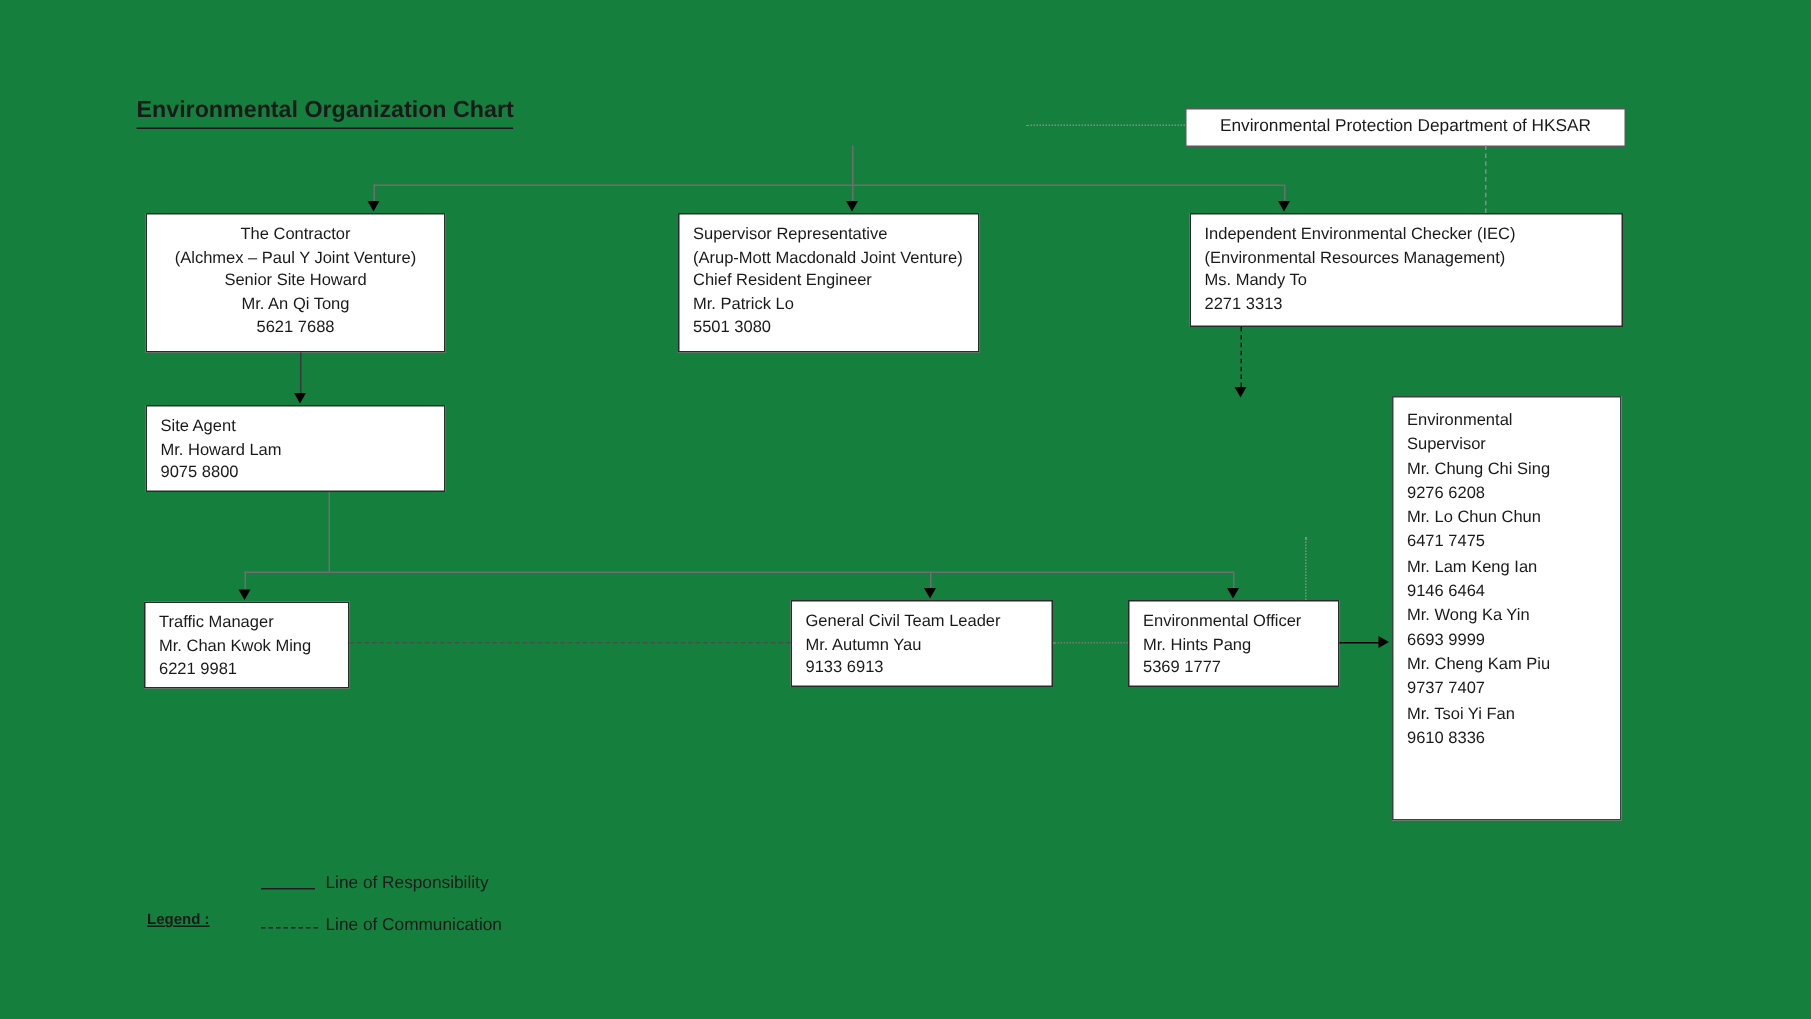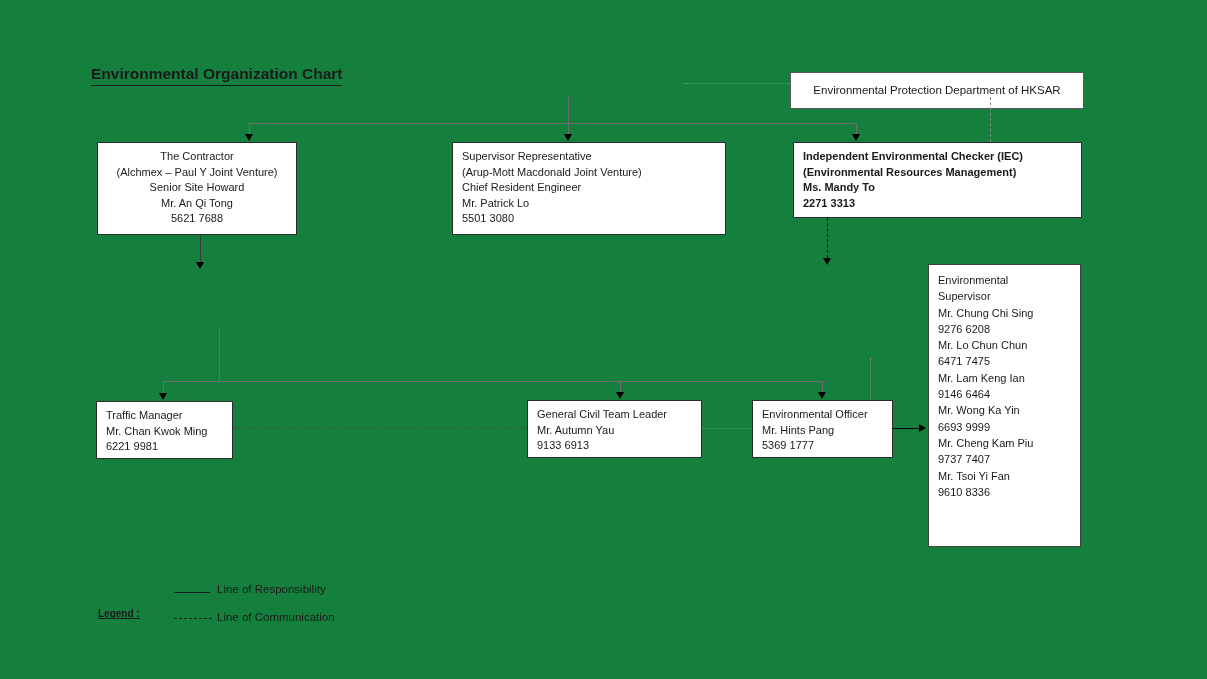--- a/index.html
+++ b/index.html
@@ -43,45 +43,50 @@
   .leg-solid{position:absolute;left:174px;top:592px;width:36px;border-top:1.6px solid #1f1f1f;}
   .leg-dash{position:absolute;left:174px;top:618px;width:38px;border-top:1.6px dashed #1f1f1f;}
 </style>
 </head>
 <body>
 
 <div class="canvas">
 
   <div class="title">Environmental Organization Chart</div>
 
-  <div class="box center b-epd" style="left:790px;top:72px;width:294px;height:37px;">
+  <div class="box center b-epd" style="left:790px;top:72px;width:294px;height:26px;">
     <span class="bl">Environmental Protection Department of HKSAR</span>
   </div>
 
   <div class="box" style="left:97px;top:142px;width:200px;height:93px;text-align:center;">
     <span class="bl">The Contractor</span>
     <span class="bl">(Alchmex – Paul Y Joint Venture)</span>
     <span class="bl">Senior Site Howard</span>
     <span class="bl">Mr. An Qi Tong</span>
     <span class="bl">5621 7688</span>
   </div>
-  <div class="box" style="left:452px;top:142px;width:274px;height:93px;">
+  <div class="box" style="left:452px;top:142px;width:201px;height:93px;">
     <span class="bl">Supervisor Representative</span>
     <span class="bl">(Arup-Mott Macdonald Joint Venture)</span>
     <span class="bl">Chief Resident Engineer</span>
     <span class="bl">Mr. Patrick Lo</span>
     <span class="bl">5501 3080</span>
   </div>
-  <div class="box" style="left:793px;top:142px;width:289px;height:76px;font-weight:bold;">
+  <div class="box" style="left:793px;top:142px;width:289px;height:76px;">
     <span class="bl">Independent Environmental Checker (IEC)</span>
     <span class="bl">(Environmental Resources Management)</span>
     <span class="bl">Ms. Mandy To</span>
     <span class="bl">2271 3313</span>
   </div>
 
+  <div class="box" style="left:97px;top:270px;width:200px;height:58px;">
+    <span class="bl">Site Agent</span>
+    <span class="bl">Mr. Howard Lam</span>
+    <span class="bl">9075 8800</span>
+  </div>
   <div class="box b-envsup" style="left:928px;top:264px;width:153px;height:283px;">
     <span class="bl">Environmental</span>
     <span class="bl">Supervisor</span>
     <span class="bl">Mr. Chung Chi Sing</span>
     <span class="bl">9276 6208</span>
     <span class="bl">Mr. Lo Chun Chun</span>
     <span class="bl">6471 7475</span>
     <span class="bl">Mr. Lam Keng Ian</span>
     <span class="bl">9146 6464</span>
     <span class="bl">Mr. Wong Ka Yin</span>

